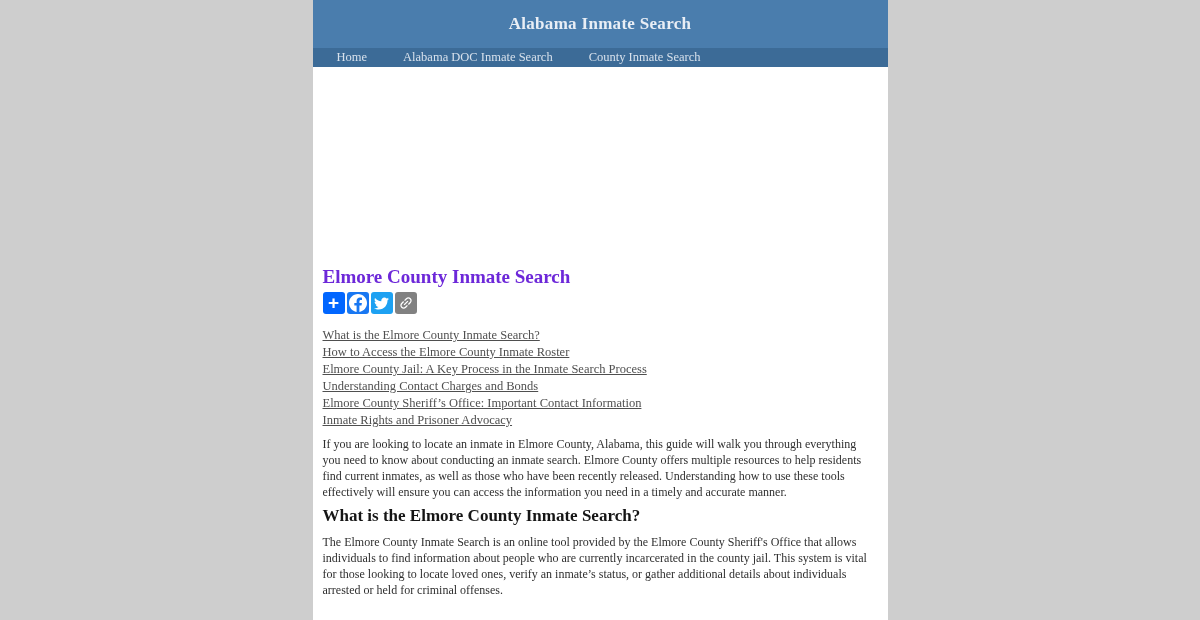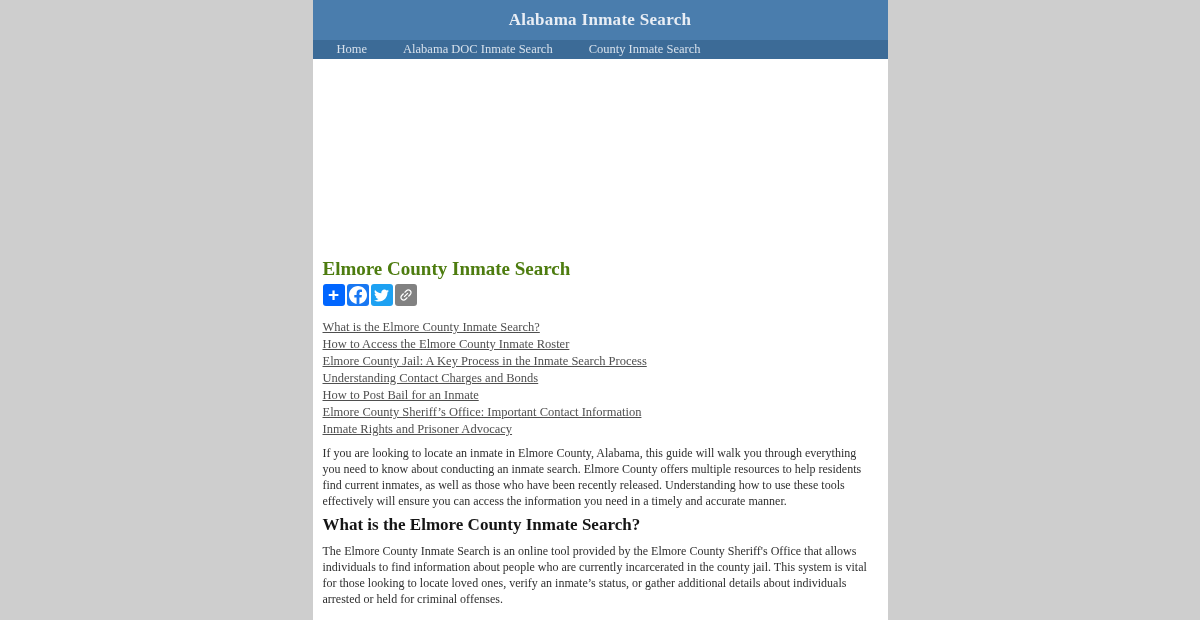--- a/index.html
+++ b/index.html
@@ -11,21 +11,21 @@
   .page-column {
     width: 575px;
     margin: 0 auto;
     height: 620px;
     background: #ffffff;
     display: flex;
     flex-direction: column;
   }
   .site-header {
     background: #4a7dad;
-    height: 40px;
+    height: 48px;
     display: flex;
     align-items: center;
     justify-content: center;
     flex: 0 0 auto;
   }
   .site-title {
     color: #e9eef5;
     font-size: 17px;
     font-weight: bold;
     letter-spacing: 0.3px;
@@ -47,21 +47,21 @@
     white-space: nowrap;
   }
   .content {
     padding: 0 16px 0 10px;
     flex: 1 1 auto;
   }
   .ad-spacer { height: 199px; }
   h1.article-title {
     font-size: 19px;
     line-height: 22px;
-    color: #4d7c0f;
+    color: #6d28d9;
     font-weight: bold;
   }
   .share-row {
     margin-top: 4px;
     display: flex;
     gap: 2px;
     height: 22px;
   }
   .share-btn {
     width: 22px;
@@ -157,21 +157,20 @@
             </svg>
         </span>
       </button>
     </div>
 
     <ul class="toc">
       <li><a>What is the Elmore County Inmate Search?</a></li>
       <li><a>How to Access the Elmore County Inmate Roster</a></li>
       <li><a>Elmore County Jail: A Key Process in the Inmate Search Process</a></li>
       <li><a>Understanding Contact Charges and Bonds</a></li>
-      <li><a>How to Post Bail for an Inmate</a></li>
       <li><a>Elmore County Sheriff’s Office: Important Contact Information</a></li>
       <li><a>Inmate Rights and Prisoner Advocacy</a></li>
     </ul>
 
     <p class="body-text">If you are looking to locate an inmate in Elmore County, Alabama, this guide will walk you through everything you need to know about conducting an inmate search. Elmore County offers multiple resources to help residents find current inmates, as well as those who have been recently released. Understanding how to use these tools effectively will ensure you can access the information you need in a timely and accurate manner.</p>
 
     <h2 class="section-heading">What is the Elmore County Inmate Search?</h2>
 
     <p class="body-text">The Elmore County Inmate Search is an online tool provided by the Elmore County Sheriff's Office that allows individuals to find information about people who are currently incarcerated in the county jail. This system is vital for those looking to locate loved ones, verify an inmate’s status, or gather additional details about individuals arrested or held for criminal offenses.</p>
 

